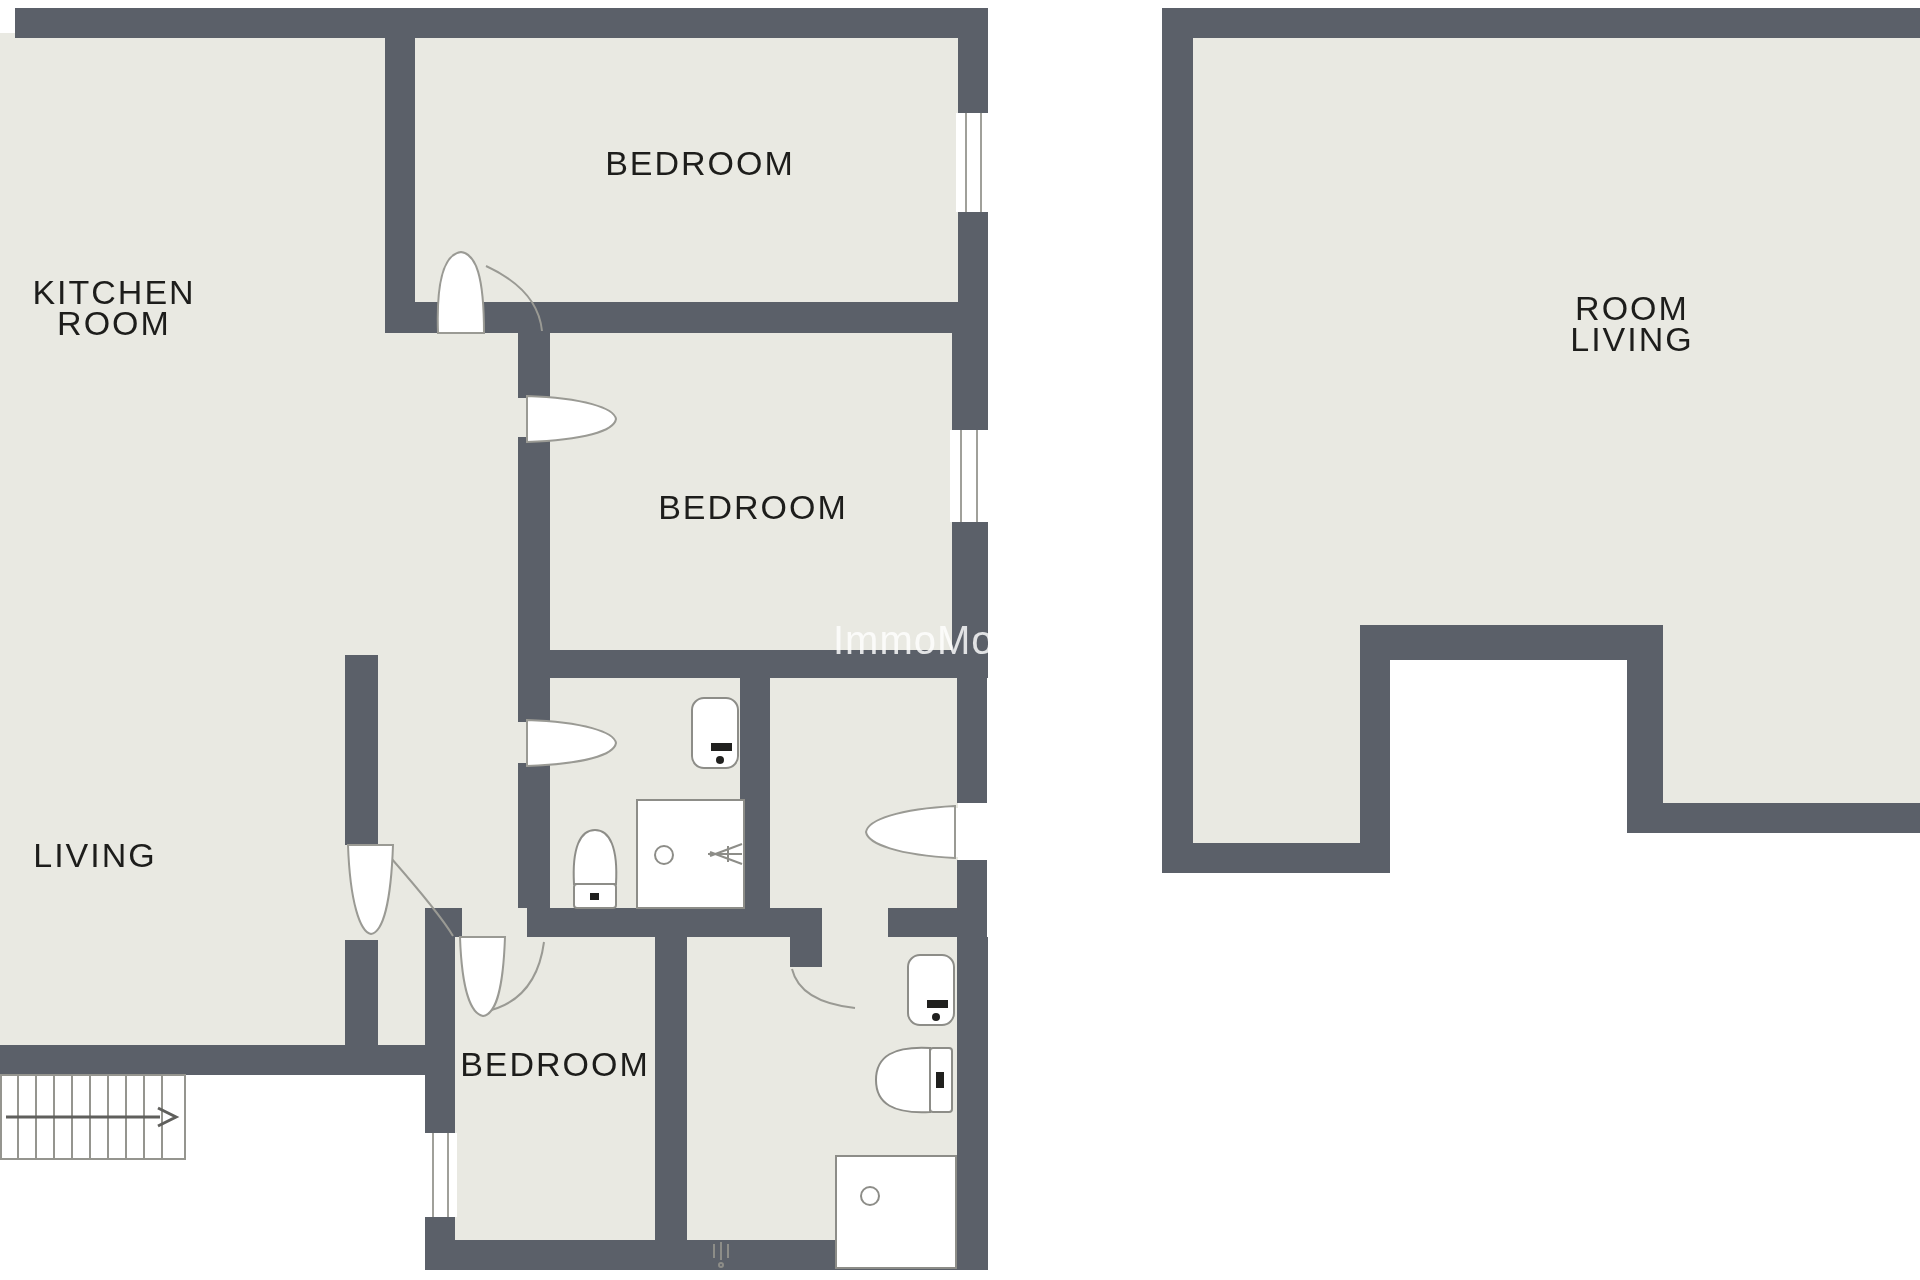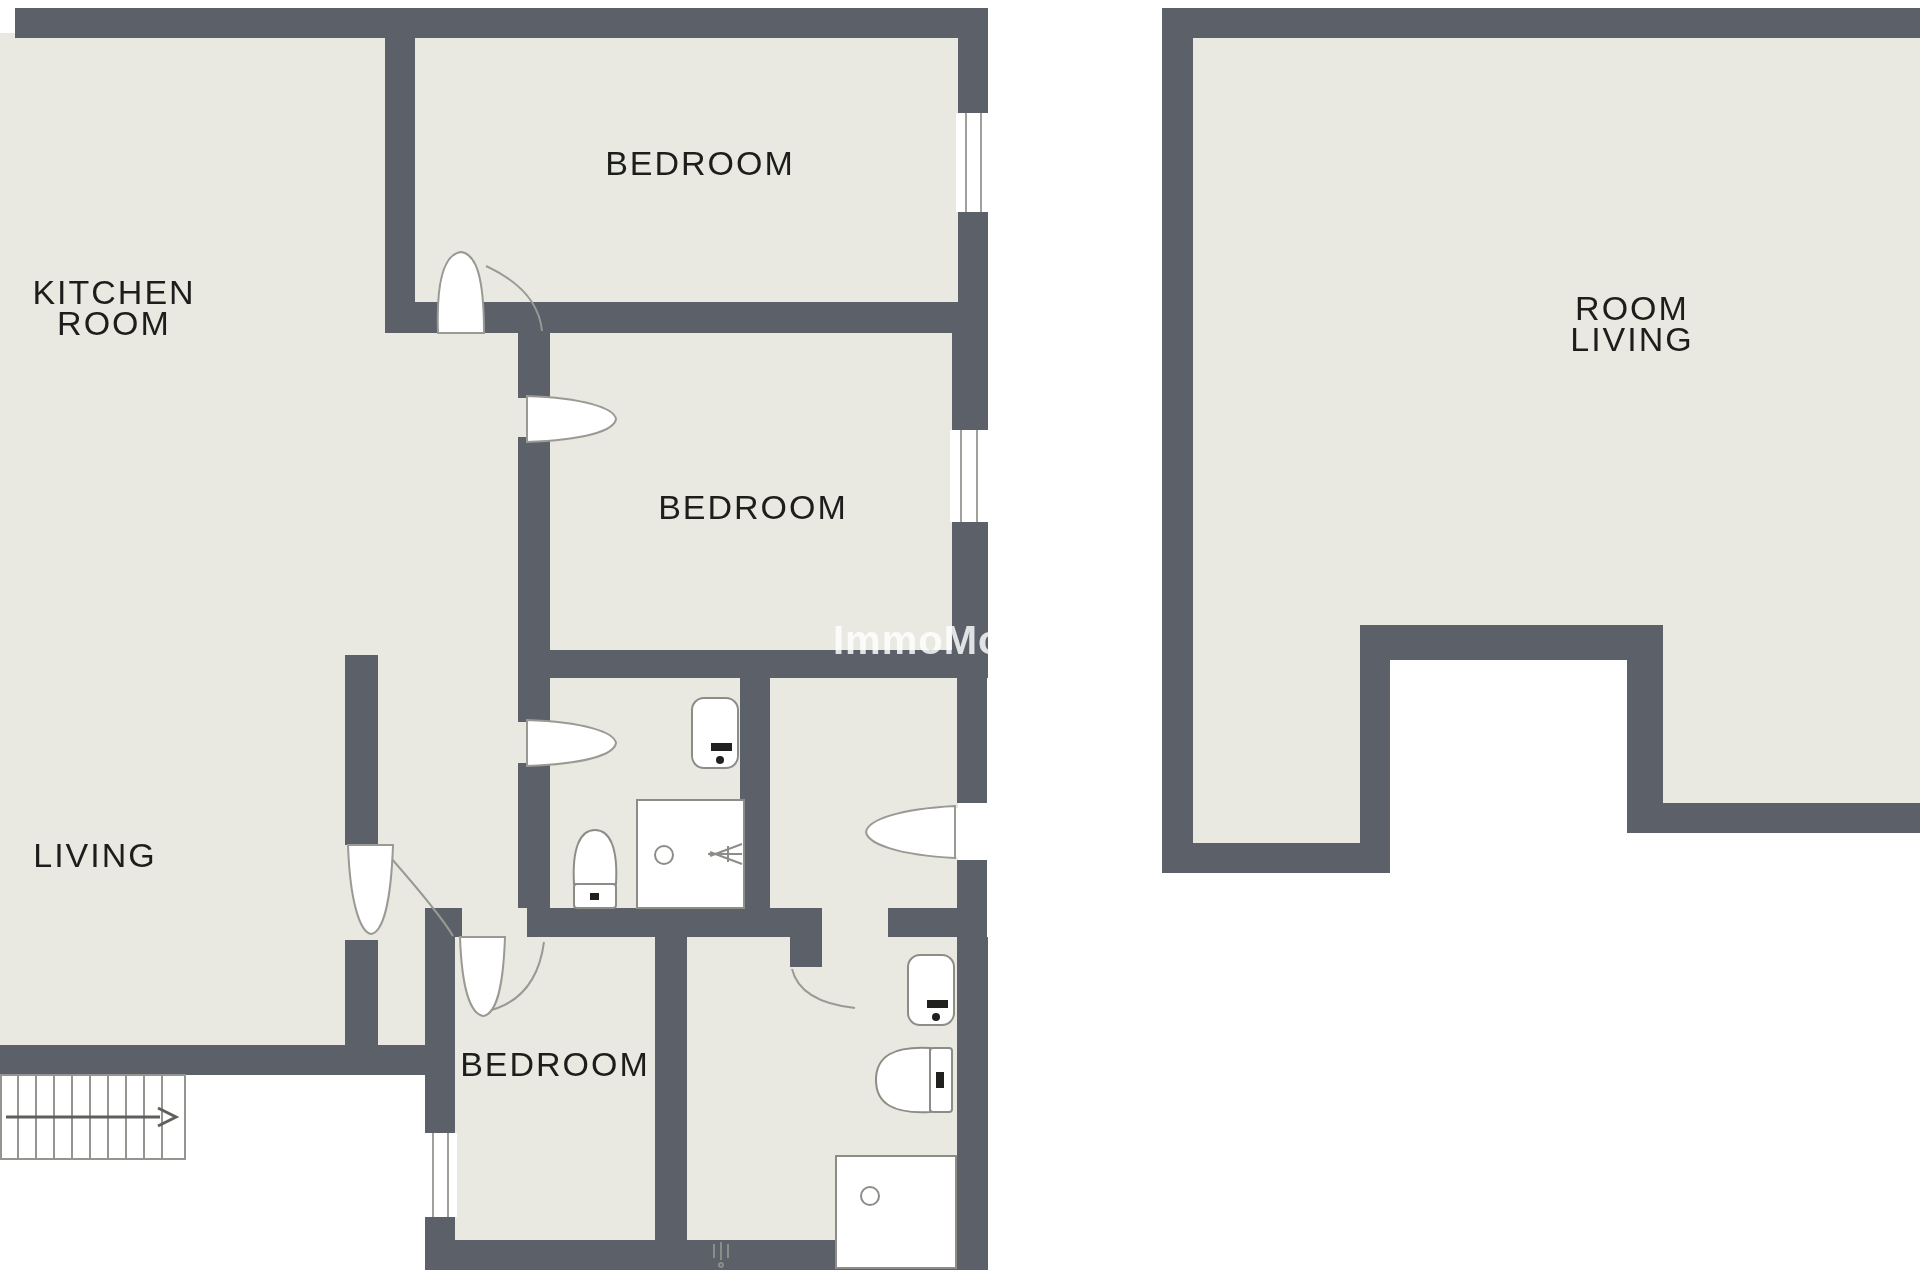--- a/index.html
+++ b/index.html
@@ -13,21 +13,21 @@
   .doorleaf{fill:#ffffff;stroke:#9a9a94;stroke-width:2;}
   .doorarc{fill:none;stroke:#9a9a94;stroke-width:2;}
   .winwhite{fill:#ffffff;}
   .winline{stroke:#a0a09a;stroke-width:2;fill:none;}
   .dark{fill:#20201e;}
   .stairline{stroke:#95958f;stroke-width:2;fill:none;}
   .arrow{stroke:#5f5f5c;stroke-width:3;fill:none;}
   .lbl{position:absolute;transform:translate(-50%,-50%);display:flex;flex-direction:column;
        align-items:center;font-size:34px;letter-spacing:2px;line-height:31px;
        color:var(--label,#1d1d1b);white-space:nowrap;}
-  .watermark{position:absolute;left:833px;top:618px;font-size:40px;font-weight:bold;
+  .watermark{position:absolute;left:833px;top:618px;font-size:40px;font-weight:normal;
        letter-spacing:1px;color:var(--watermark,#ffffff);opacity:0.82;white-space:nowrap;}
 </style>
 </head>
 <body>
 
 <div id="stage">
 
 <svg id="plan-svg" width="1920" height="1280" viewBox="0 0 1920 1280">
 
   <g>

